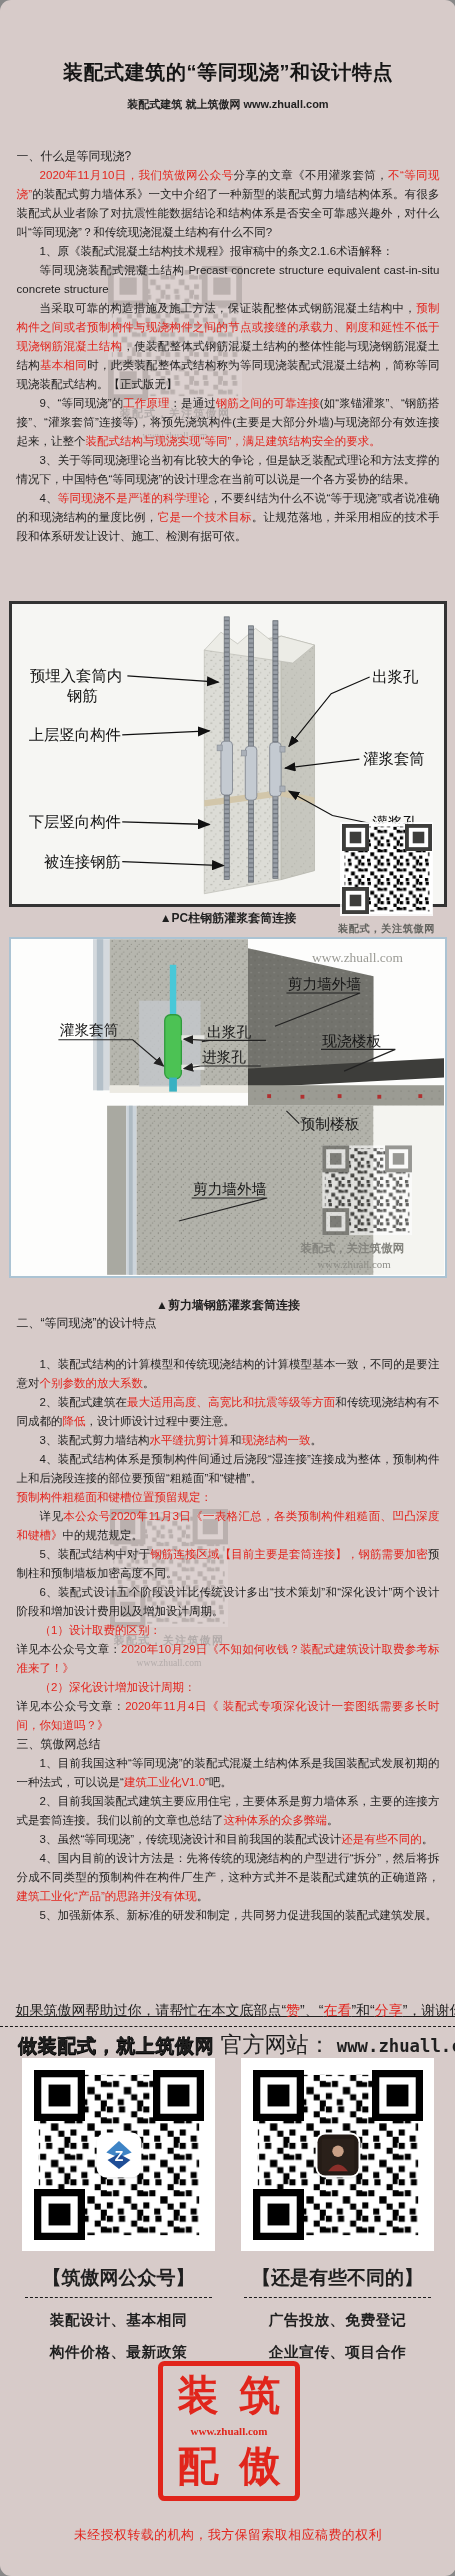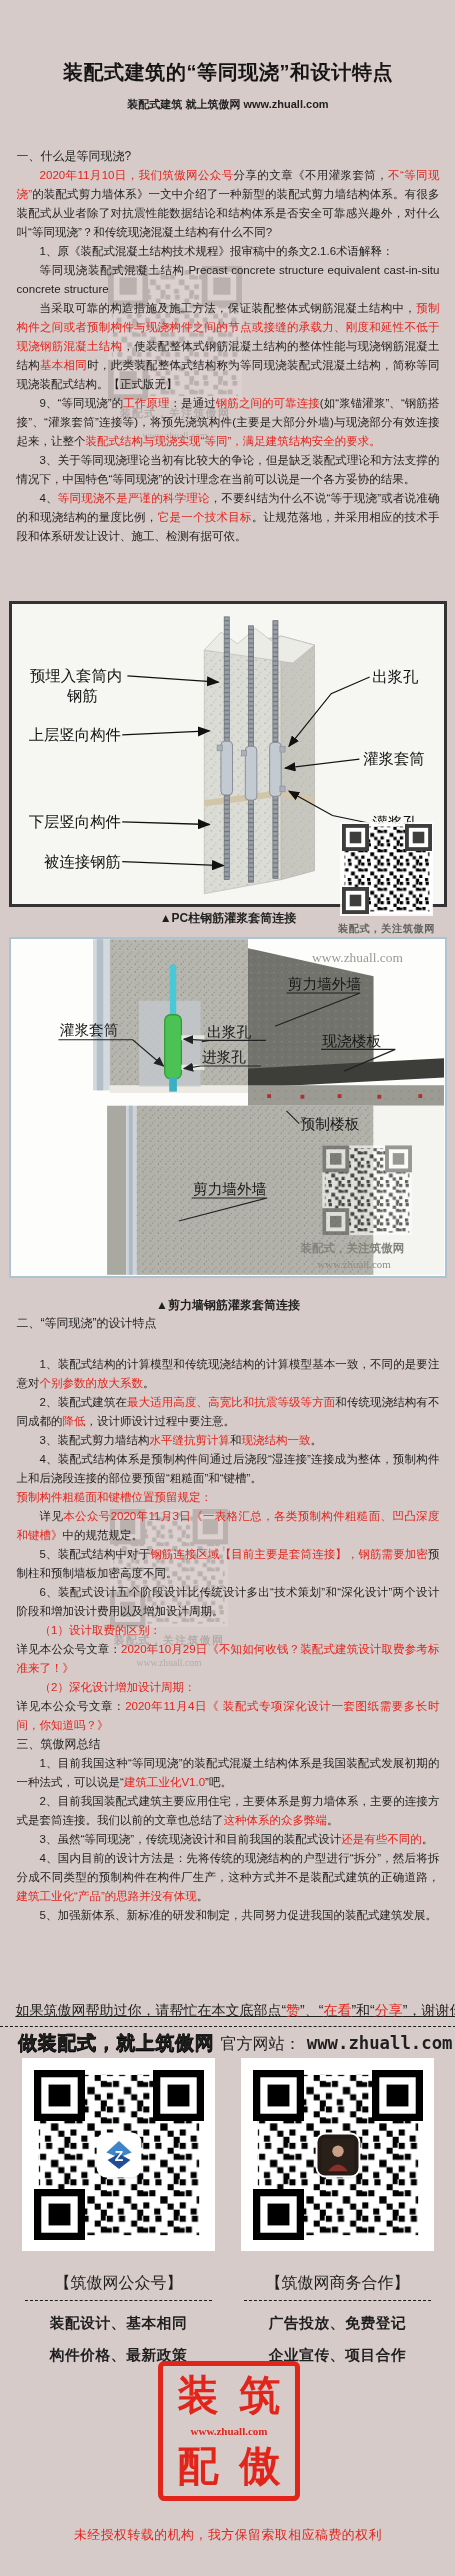--- a/index.html
+++ b/index.html
@@ -1,20 +1,20 @@
 <!DOCTYPE html>
 <html style="font-size:10.2px"><head>
 <meta charset="utf-8">
 <style>
   :root{
     --bg:#d7cbc9; --ink:#1f1f1f; --red:#e3241d;
   }
   *{margin:0;padding:0;box-sizing:border-box;}
   body{background:#888;font-family:"Liberation Sans","DejaVu Sans",sans-serif;}
-  .page{position:relative;width:456px;height:2576px;background:var(--bg);overflow:hidden;margin:0 auto;color:var(--ink);}
+  .page{position:relative;width:456px;height:2576px;background:var(--bg);overflow:hidden;margin:0 auto;color:var(--ink);border-radius:11px;}
   .red{color:var(--red);}
   
   .hdr{position:absolute;top:59px;left:0;width:456px;text-align:center;z-index:2;}
   .hdr h1{font-size:20px;font-weight:700;letter-spacing:0.6px;color:#151515;}
   .hdr .sub{margin-top:11px;font-size:11px;font-weight:700;font-family:Liberation Sans, sans-serif;color:#222;}
   
   .art{position:absolute;left:0;width:456px;padding:0 16.6px;font-size:11.5px;line-height:19px;z-index:2;text-align:justify;}
   .art1{top:147px;}
   .art2{top:1314px;}
   .art p{margin:0;}
@@ -38,29 +38,29 @@
   .figlabel{font-family:"Liberation Serif","DejaVu Serif",serif;font-size:24px;fill:#111;}
   .figlabel2{font-family:"Liberation Serif","DejaVu Serif",serif;font-size:23px;fill:#181818;}
   
   .wmF1{position:absolute;top:822px;left:338px;width:97px;z-index:4;display:flex;flex-direction:column;align-items:center;}
   .wmF1 .qrbox{background:rgba(255,255,255,.85);padding:1.9px;}
   .wmF1 .t1{margin-top:5.8px;font-size:10.2px;font-weight:700;color:#63635f;letter-spacing:0.6px;white-space:nowrap;}
   
   .thanks{position:absolute;top:2002px;left:0;width:456px;padding:0 15.4px 6.4px 15.4px;font-size:14px;z-index:2;border-bottom:1.9px dashed #1a1a1a;white-space:nowrap;text-decoration:underline;}
   .brand{position:absolute;top:2030px;left:0;width:456px;padding:0 18px;display:flex;align-items:baseline;gap:6.4px;z-index:2;white-space:nowrap;}
   .brand .b1{font-size:19px;font-weight:900;letter-spacing:0.6px;text-shadow:0.6px 0 0 #000,0 0.6px 0 #000;}
-  .brand .b2{font-size:16px;font-weight:500;}
+  .brand .b2{font-size:22px;font-weight:500;}
   .brand .b3{font-size:17.3px;font-family:"DejaVu Sans Mono","Liberation Mono",monospace;font-weight:700;}
   .qr-row{position:absolute;top:2058px;left:0;width:456px;padding:0 22px;display:flex;justify-content:space-between;z-index:2;}
   .qr-col{width:193px;display:flex;flex-direction:column;align-items:center;}
   .qr-card{position:relative;width:193px;height:193px;background:#ffffff;display:flex;align-items:center;justify-content:center;}
   .qr-card svg.qrbig{width:170px;height:170px;}
   .qr-logo{position:absolute;top:50%;left:50%;transform:translate(-50%,-50%);width:41px;height:41px;border-radius:7.7px;background:#fff;box-shadow:0 0 0 1.9px #fff,0 0.6px 2.6px rgba(0,0,0,.35);display:flex;align-items:center;justify-content:center;overflow:hidden;}
   .qr-logo.dark{background:#241b16;}
-  .qr-title{margin-top:22px;font-size:16px;font-weight:400;font-family:"Liberation Serif","DejaVu Serif",serif;}
+  .qr-title{margin-top:14px;font-size:19px;font-weight:700;font-family:"Liberation Serif","DejaVu Serif",serif;}
   .qr-sep{width:187px;border-top:1.9px dashed #1c1c1c;margin-top:6.4px;}
   .qr-line{margin-top:12.8px;font-size:14.7px;font-family:"Liberation Serif","DejaVu Serif",serif;font-weight:600;letter-spacing:0.6px;}
   
   .stamp{position:absolute;top:2361px;left:158px;width:142px;height:140px;border:5.8px solid var(--stamp,#e1251b);border-radius:6.4px;z-index:2;display:grid;grid-template-columns:1fr 1fr;grid-template-rows:1fr 15.4px 1fr;align-items:center;justify-items:center;color:#e1251b;padding:2.6px 3.8px;}
   .stamp .ch{font-size:41px;font-weight:900;font-family:"Liberation Serif","DejaVu Serif",serif;line-height:1;}
   .stamp .url{grid-column:1 / span 2;font-size:11px;font-weight:700;font-family:"Liberation Serif",serif;letter-spacing:0;}
   .disclaimer{position:absolute;top:2527px;left:0;width:456px;text-align:center;font-size:12.8px;color:var(--red);z-index:2;letter-spacing:0.6px;}
   .qr{display:block;}
 </style>
 </head>
@@ -351,21 +351,21 @@
             <use href="#qrsym"></use>
           </svg>
         <div class="qr-logo dark">
           <svg width="33" height="33" viewBox="0 0 52 52">
             <rect width="52" height="52" fill="#2a201a"></rect>
             <circle cx="26" cy="20" r="9" fill="#c9a086"></circle>
             <path d="M10,52 Q26,30 42,52 Z" fill="#8b2f2a"></path>
           </svg>
         </div>
       </div>
-      <div class="qr-title">【筑傲网商务合作】</div>
+      <div class="qr-title">【还是有些不同的】</div>
       <div class="qr-sep"></div>
       <div class="qr-line">广告投放、免费登记</div>
       <div class="qr-line">企业宣传、项目合作</div>
     </div>
   </div>
 
   <div class="stamp">
     <span class="ch">装</span>
     <span class="ch">筑</span>
     <span class="url">www.zhuall.com</span>

